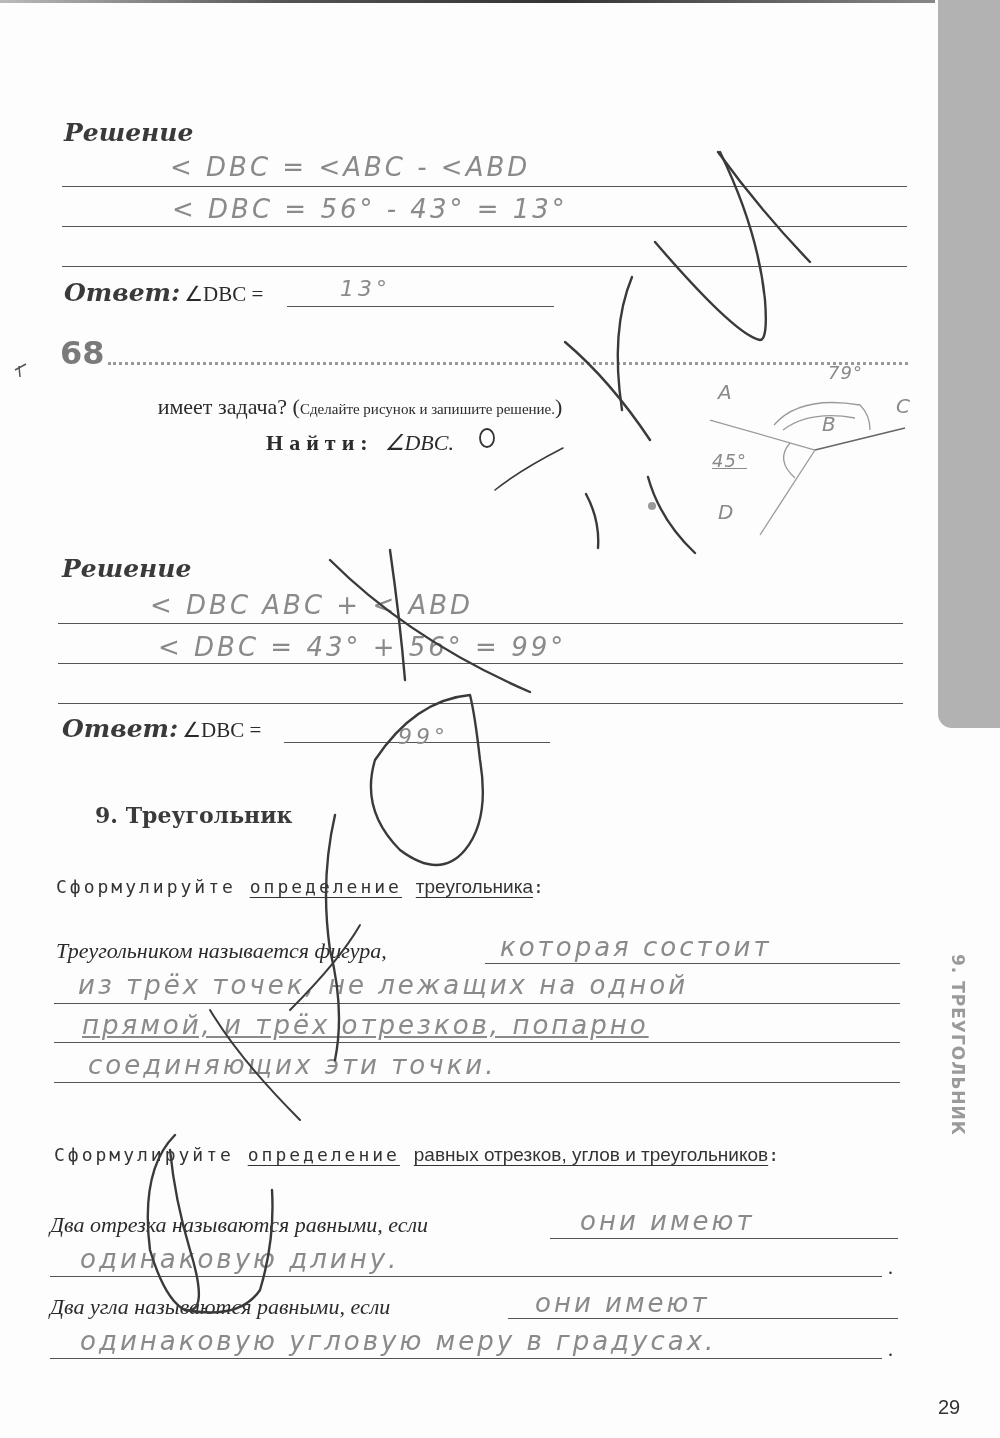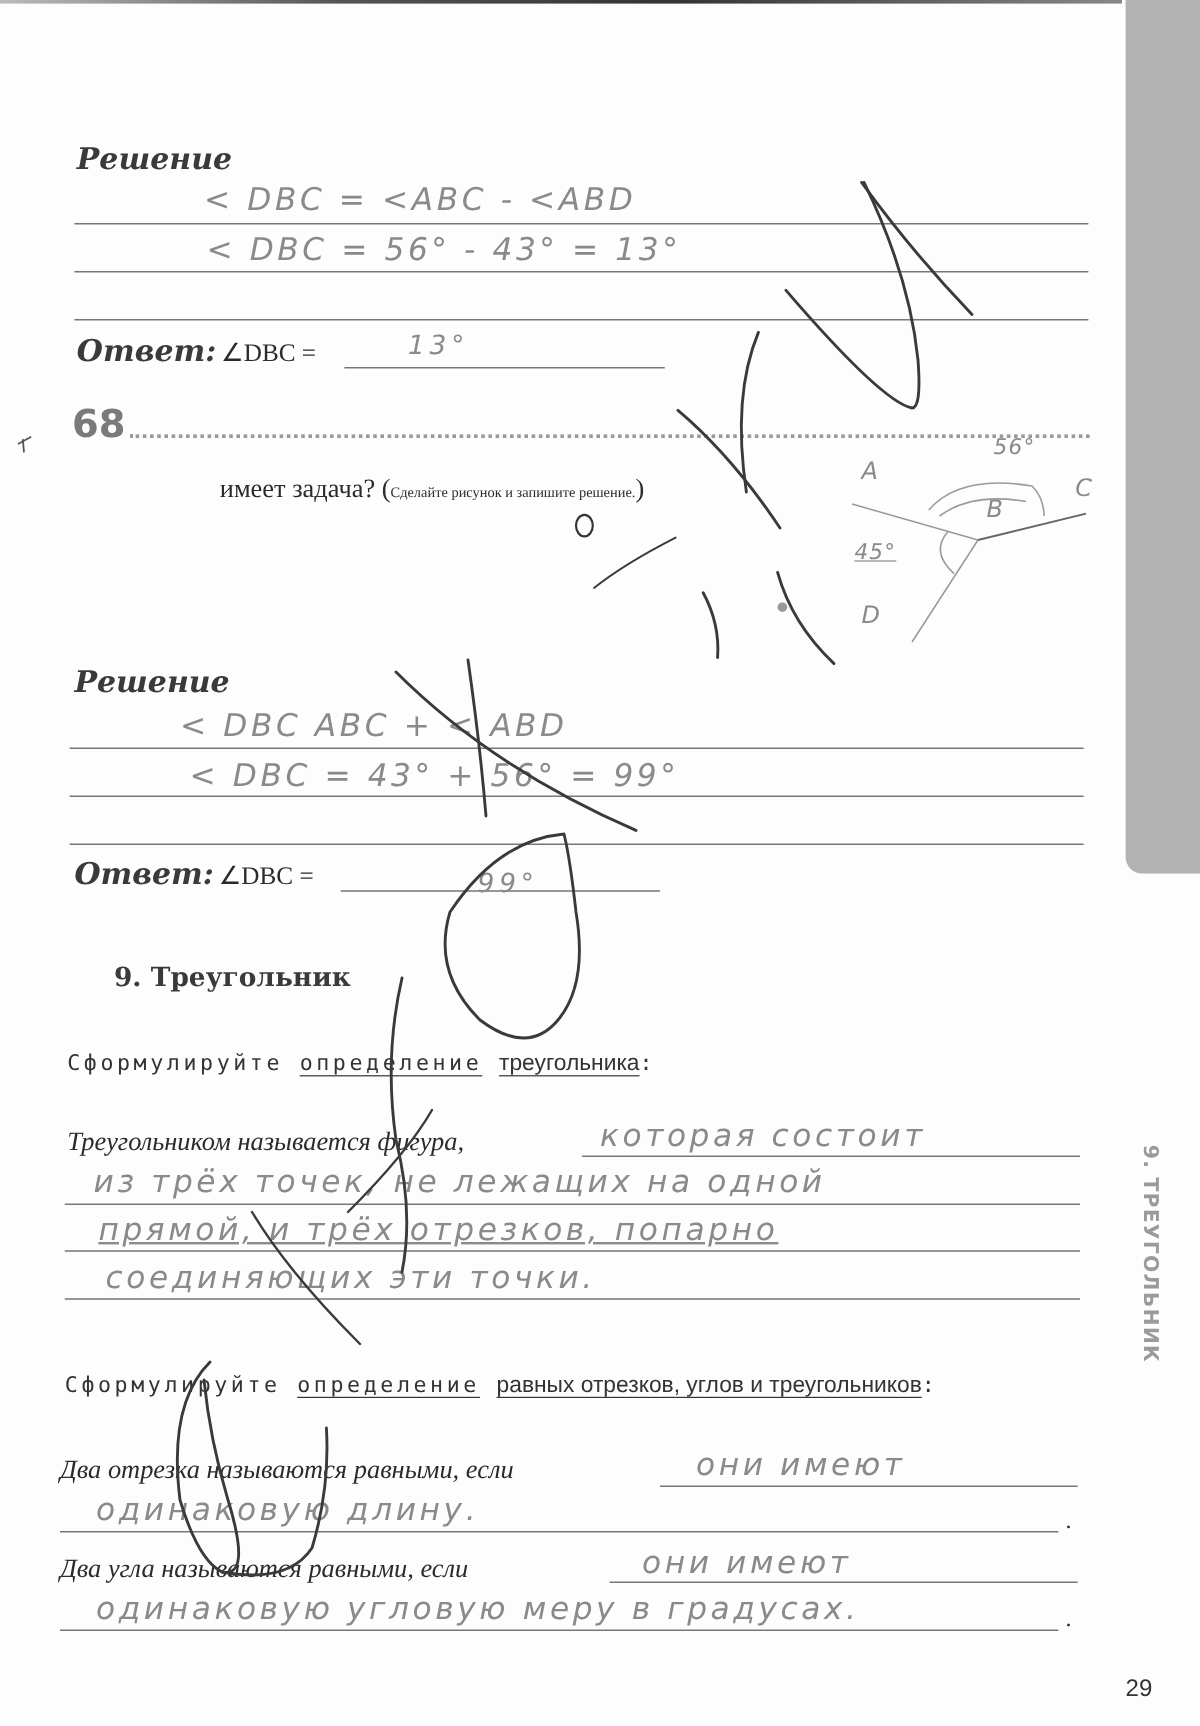--- a/index.html
+++ b/index.html
@@ -27,21 +27,21 @@
   .answer-math { font-family: "Liberation Serif", serif; font-size: 21px; color: #2a2a2a; }
   .rule { height: 1px; background: #555; }
   .hand {
     font-family: "DejaVu Sans", sans-serif; font-style: italic; font-weight: 300;
     color: #8a8a8a; font-size: 26px; letter-spacing: 3px; white-space: nowrap;
   }
   .hand.small { font-size: 22px; letter-spacing: 4px; }
   .task-num { font-family: "DejaVu Sans", sans-serif; font-weight: bold; font-size: 32px; color: #7a7a7a; }
   .dots { border-bottom: 3px dotted #999; height: 0; }
   .body-text { font-family: "Liberation Serif", serif; font-size: 22px; line-height: 33px; color: #2b2b2b; }
-  .body-text .note { font-size: 12px; }
+  .body-text .note { font-size: 15px; }
   .spaced { letter-spacing: 6px; font-weight: bold; }
   .section-title { font-family: "DejaVu Serif", serif; font-weight: bold; font-size: 22px; color: #3a3a3a; }
   .mono-prompt { font-family: "DejaVu Sans Mono", monospace; font-size: 18px; letter-spacing: 3px; color: #333; }
   .u { text-decoration: underline; text-underline-offset: 4px; }
   .cond-u { font-family: "Liberation Sans", sans-serif; letter-spacing: 0; font-size: 19px; }
   .italic-prompt { font-family: "Liberation Serif", serif; font-style: italic; font-size: 22px; color: #2b2b2b; }
   .page-num { font-family: "Liberation Sans", sans-serif; font-size: 20px; color: #333; }
   svg.overlay { position: absolute; left: 0; top: 0; pointer-events: none; }
 </style>
 </head>
@@ -63,41 +63,42 @@
   <span class="answer-math">∠DBC =</span>
 </div>
 <div class="abs rule" style="left:287px;top:306px;width:267px;"></div>
 <div class="abs hand small" style="left:340px;top:276px;">13°</div>
 
 <div class="abs task-num" style="left:60px;top:334px;">68</div>
 <div class="abs dots" style="left:108px;top:362px;width:800px;"></div>
 
 <div class="abs body-text" style="left:60px;top:390px;width:600px;">
   <div><span>имеет задача? (</span><span class="note">Сделайте рисунок и запишите решение.</span><span>)</span></div>
+  <div><span class="spaced">Найти:</span>&nbsp; <i>∠DBC.</i></div>
 </div>
 
 <div class="abs script" style="left:62px;top:554px;">Решение</div>
 <div class="abs hand" style="left:150px;top:590px;">&lt; DBC  ABC +  &lt;  ABD</div>
 <div class="abs rule" style="left:58px;top:623px;width:845px;"></div>
 <div class="abs hand" style="left:158px;top:632px;">&lt; DBC = 43° + 56° = 99°</div>
 <div class="abs rule" style="left:58px;top:663px;width:845px;"></div>
 <div class="abs rule" style="left:58px;top:703px;width:845px;"></div>
 
 <div class="abs" style="left:62px;top:714px;white-space:nowrap;">
   <span class="answer-label">Ответ:</span>
   <span class="answer-math">∠DBC =</span>
 </div>
 <div class="abs rule" style="left:284px;top:742px;width:266px;"></div>
 <div class="abs hand small" style="left:398px;top:724px;">99°</div>
 
 <div class="abs hand small" style="left:718px;top:380px;font-size:20px;">A</div>
 <div class="abs hand small" style="left:822px;top:412px;font-size:20px;">B</div>
 <div class="abs hand small" style="left:896px;top:394px;font-size:20px;">C</div>
 <div class="abs hand small" style="left:718px;top:500px;font-size:20px;">D</div>
-<div class="abs hand small" style="left:828px;top:362px;font-size:18px;letter-spacing:1px;">56°</div>
+<div class="abs hand small" style="left:828px;top:362px;font-size:18px;letter-spacing:1px;">79°</div>
 <div class="abs hand small" style="left:712px;top:450px;font-size:18px;letter-spacing:1px;text-decoration:underline;">45°</div>
 
 <div class="abs section-title" style="left:95px;top:802px;">9. Треугольник</div>
 
 <div class="abs mono-prompt" style="left:56px;top:876px;white-space:nowrap;">
   <span>Сформулируйте </span><span class="u">определение</span> <span class="u cond-u">треугольника</span><span>:</span>
 </div>
 
 <div class="abs italic-prompt" style="left:56px;top:938px;">Треугольником называется фигура,</div>
 <div class="abs hand" style="left:500px;top:932px;">которая   состоит</div>

